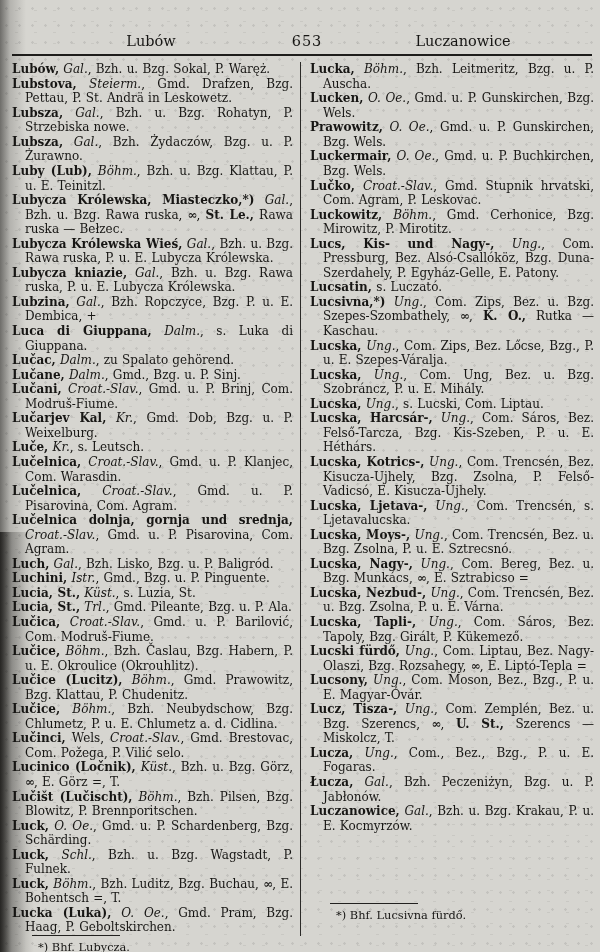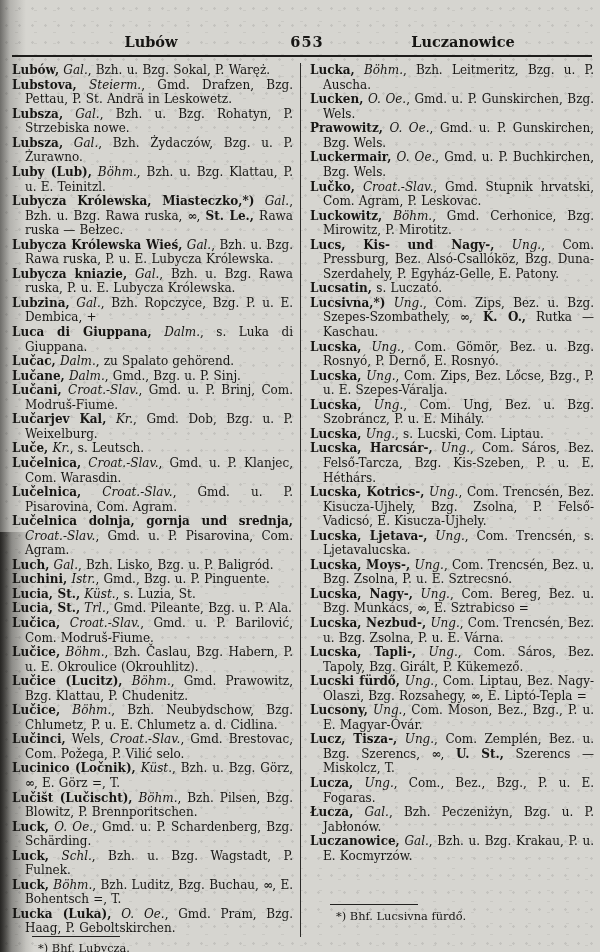--- a/index.html
+++ b/index.html
@@ -23,21 +23,20 @@
   }
   .edge-shade-bottom{
     position:absolute;left:0;bottom:0;height:420px;width:34px;
     background:linear-gradient(to right, rgba(15,14,12,0.75), rgba(15,14,12,0.25) 12px, rgba(15,14,12,0) 34px);
     pointer-events:none;
   }
   .header{
     display:flex;align-items:baseline;
     padding:33px 26px 0 40px;
     font-size:14.5px;
-    font-weight:bold;
   }
   .header .hcell{flex:1;text-align:center;}
   .header .hnum{flex:0 0 90px;text-align:center;letter-spacing:1px;}
   .rule{
     height:2.2px;background:#1d1c1a;
     margin:5px 8px 0 12px;
   }
   .columns{
     display:flex;
     height:880px;
@@ -128,21 +127,20 @@
       <div class="entries" id="col-right-entries">
           <p class="entry"><span class="b">Lucka,</span><span class="i"> Böhm.</span><span class="n">, Bzh. Leitmeritz, Bzg. u. P. Auscha.</span></p>
           <p class="entry"><span class="b">Lucken,</span><span class="i"> O. Oe.</span><span class="n">, Gmd. u. P. Gunskirchen, Bzg. Wels.</span></p>
           <p class="entry"><span class="b">Prawowitz,</span><span class="i"> O. Oe.</span><span class="n">, Gmd. u. P. Gunskirchen, Bzg. Wels.</span></p>
           <p class="entry"><span class="b">Luckermair,</span><span class="i"> O. Oe.</span><span class="n">, Gmd. u. P. Buchkirchen, Bzg. Wels.</span></p>
           <p class="entry"><span class="b">Lučko,</span><span class="i"> Croat.-Slav.</span><span class="n">, Gmd. Stupnik hrvatski, Com. Agram, P. Leskovac.</span></p>
           <p class="entry"><span class="b">Luckowitz,</span><span class="i"> Böhm.</span><span class="n">, Gmd. Cerhonice, Bzg. Mirowitz, P. Mirotitz.</span></p>
           <p class="entry"><span class="b">Lucs, Kis- und Nagy-,</span><span class="i"> Ung.</span><span class="n">, Com. Pressburg, Bez. Alsó-Csallóköz, Bzg. Duna-Szerdahely, P. Egyház-Gelle, E. Patony.</span></p>
           <p class="entry"><span class="b">Lucsatin,</span><span class="n"> s. Luczató.</span></p>
           <p class="entry"><span class="b">Lucsivna,*)</span><span class="i"> Ung.</span><span class="n">, Com. Zips, Bez. u. Bzg. Szepes-Szombathely, </span><span class="ph">∞</span><span class="n">, </span><span class="b">K. O.,</span><span class="n"> Rutka — Kaschau.</span></p>
-          <p class="entry"><span class="b">Lucska,</span><span class="i"> Ung.</span><span class="n">, Com. Gömör, Bez. u. Bzg. Rosnyó, P. Dernő, E. Rosnyó.</span></p>
           <p class="entry"><span class="b">Lucska,</span><span class="i"> Ung.</span><span class="n">, Com. Zips, Bez. Lőcse, Bzg., P. u. E. Szepes-Váralja.</span></p>
           <p class="entry"><span class="b">Lucska,</span><span class="i"> Ung.</span><span class="n">, Com. Ung, Bez. u. Bzg. Szobráncz, P. u. E. Mihály.</span></p>
           <p class="entry"><span class="b">Lucska,</span><span class="i"> Ung.</span><span class="n">, s. Lucski, Com. Liptau.</span></p>
           <p class="entry"><span class="b">Lucska, Harcsár-,</span><span class="i"> Ung.</span><span class="n">, Com. Sáros, Bez. Felső-Tarcza, Bzg. Kis-Szeben, P. u. E. Héthárs.</span></p>
           <p class="entry"><span class="b">Lucska, Kotrics-,</span><span class="i"> Ung.</span><span class="n">, Com. Trencsén, Bez. Kisucza-Ujhely, Bzg. Zsolna, P. Felső-Vadicsó, E. Kisucza-Ujhely.</span></p>
           <p class="entry"><span class="b">Lucska, Ljetava-,</span><span class="i"> Ung.</span><span class="n">, Com. Trencsén, s. Ljetavalucska.</span></p>
           <p class="entry"><span class="b">Lucska, Moys-,</span><span class="i"> Ung.</span><span class="n">, Com. Trencsén, Bez. u. Bzg. Zsolna, P. u. E. Sztrecsnó.</span></p>
           <p class="entry"><span class="b">Lucska, Nagy-,</span><span class="i"> Ung.</span><span class="n">, Com. Bereg, Bez. u. Bzg. Munkács, </span><span class="ph">∞</span><span class="n">, E. Sztrabicso =</span></p>
           <p class="entry"><span class="b">Lucska, Nezbud-,</span><span class="i"> Ung.</span><span class="n">, Com. Trencsén, Bez. u. Bzg. Zsolna, P. u. E. Várna.</span></p>
           <p class="entry"><span class="b">Lucska, Tapli-,</span><span class="i"> Ung.</span><span class="n">, Com. Sáros, Bez. Tapoly, Bzg. Girált, P. Kükemező.</span></p>

